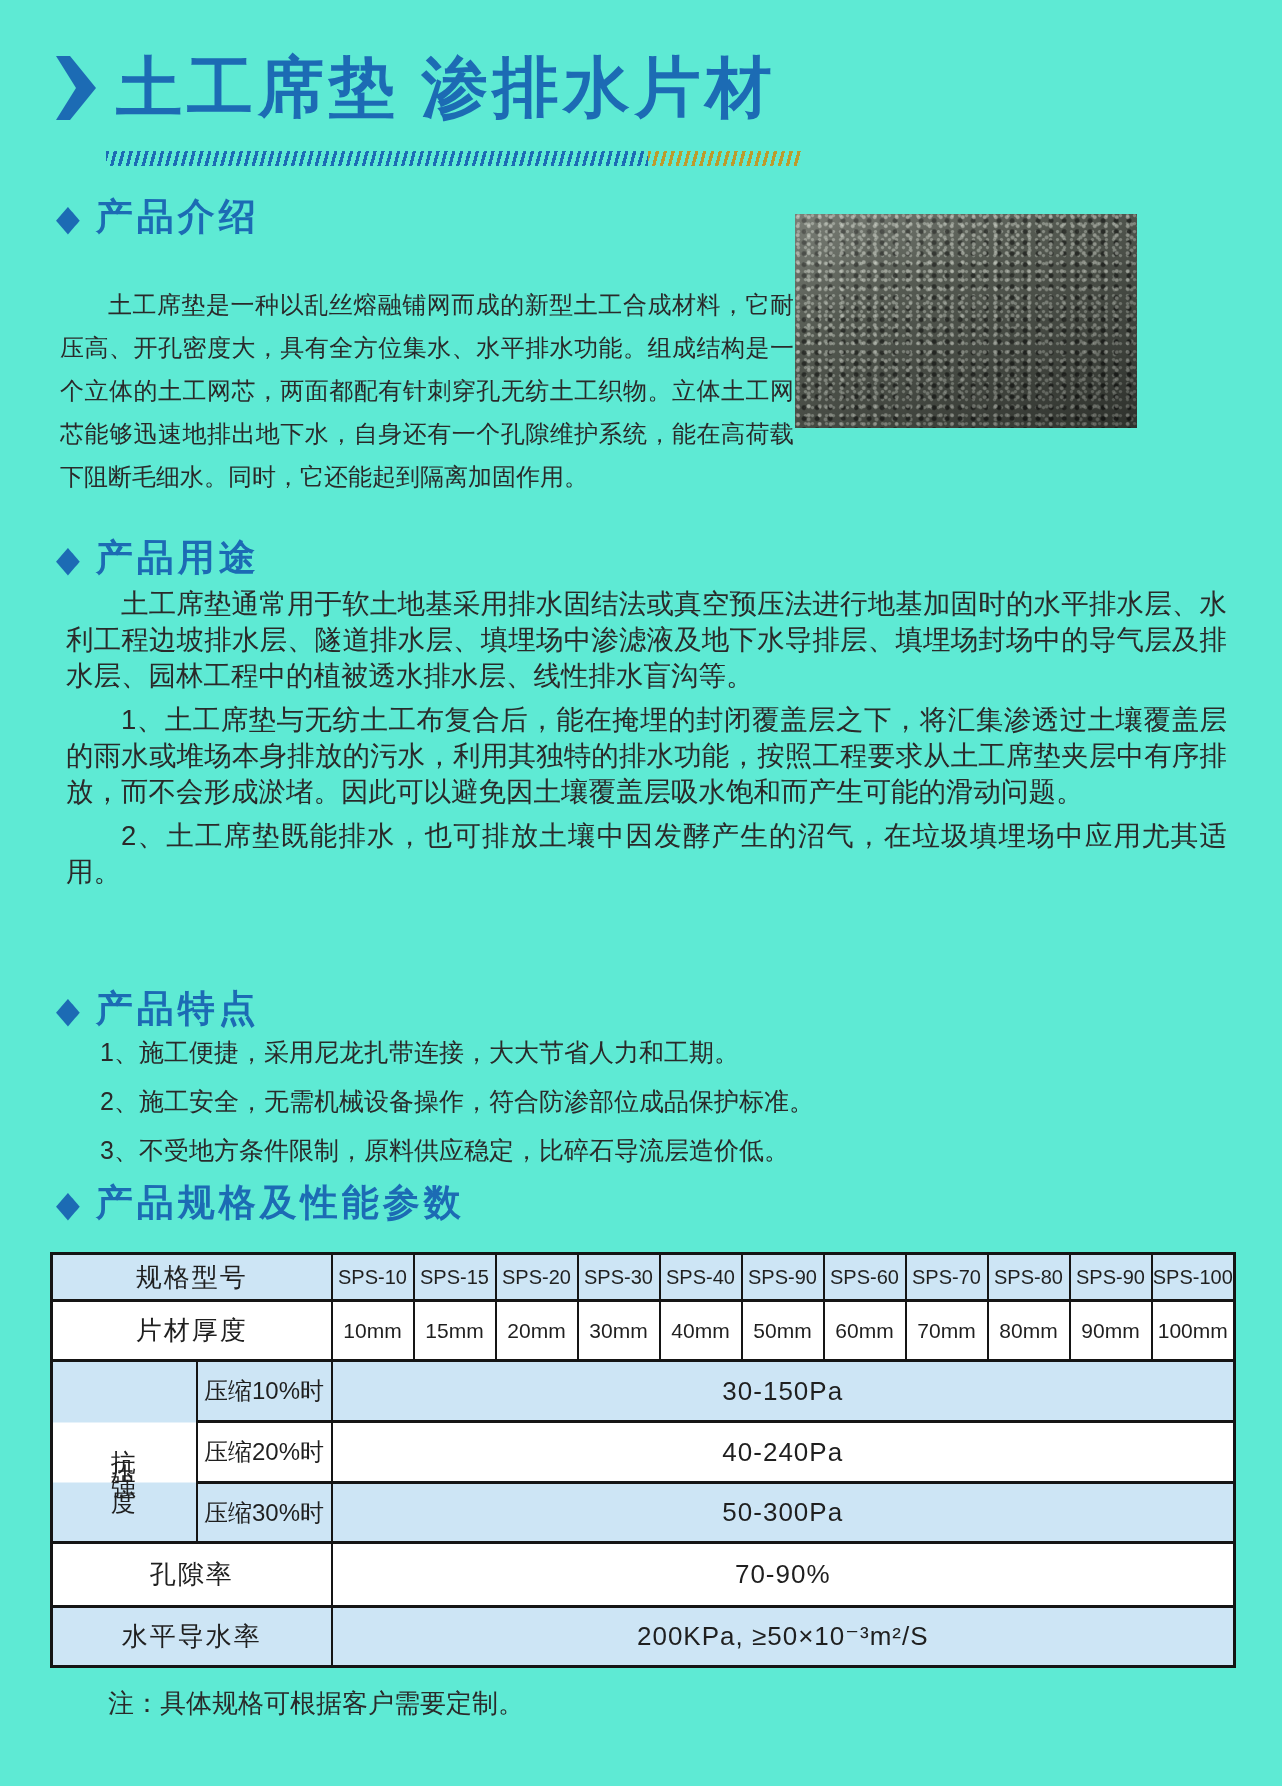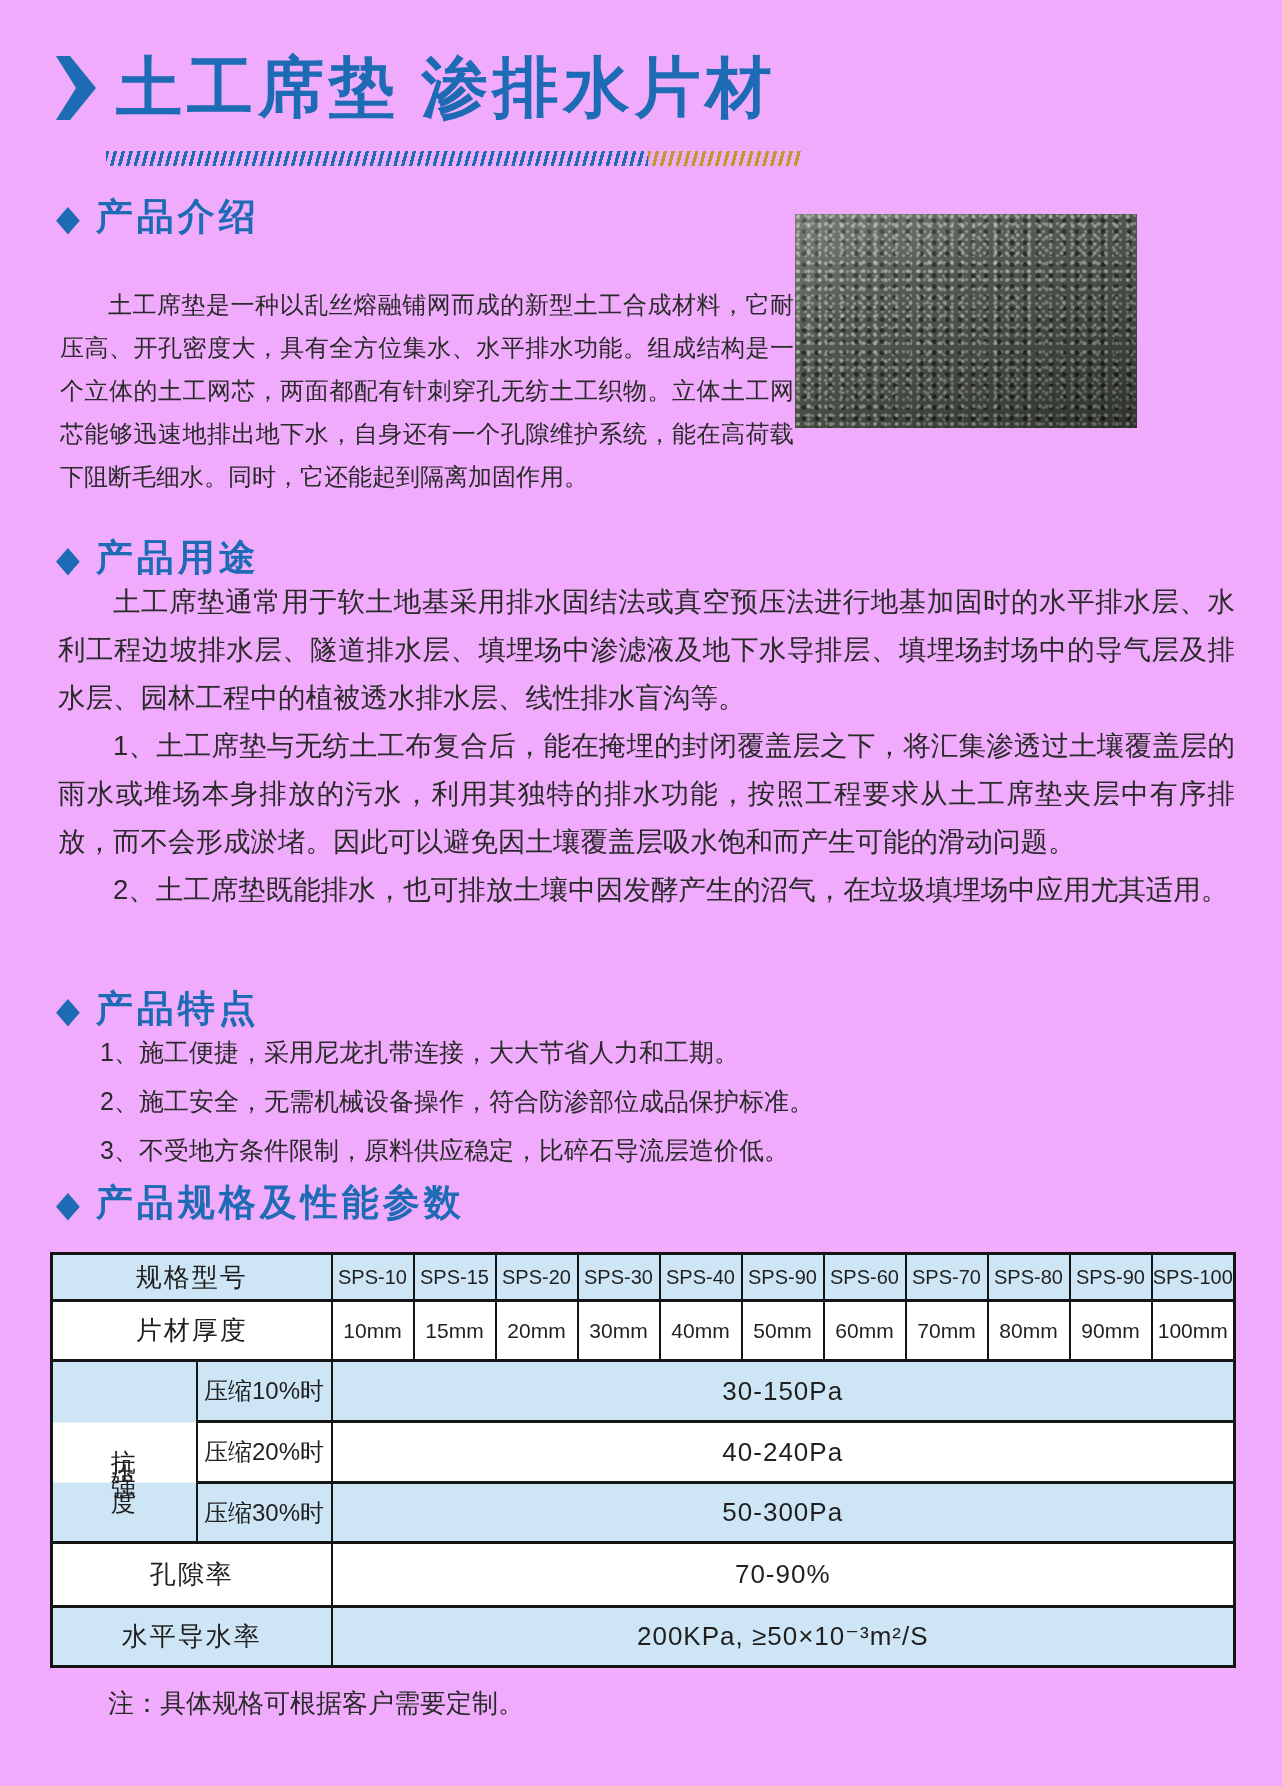--- a/index.html
+++ b/index.html
@@ -8,21 +8,21 @@
     --tblue:#cde5f5;
     --ink:#262626;
     --line:#151515;
   }
   html,body{margin:0;padding:0;background:#ffffff;}
   body{
     width:1282px;height:1786px;
     font-family:"Liberation Sans","DejaVu Sans",sans-serif;
     color:var(--ink);
   }
-  .page{position:relative;width:1282px;height:1786px;background:#f0abfc;overflow:hidden;}
+  .page{position:relative;width:1282px;height:1786px;background:#5eead4;overflow:hidden;}
 
   
   .title-block{position:absolute;left:56px;top:52px;display:flex;align-items:center;gap:20px;}
   .title-arrow{width:40px;height:64px;flex:0 0 auto;}
   .page-title{
     margin:0;
     font-family:"Liberation Serif","DejaVu Serif",serif;
     font-weight:bold;font-size:66px;line-height:1.1;
     color:var(--blue);letter-spacing:5px;white-space:nowrap;
   }
@@ -56,21 +56,21 @@
       radial-gradient(circle at 25% 35%, rgba(218,222,212,0.55) 0 1.2px, rgba(0,0,0,0) 2.6px),
       radial-gradient(circle at 70% 60%, rgba(25,27,24,0.85) 0 1.6px, rgba(0,0,0,0) 3.2px),
       radial-gradient(circle at 50% 20%, rgba(190,196,185,0.50) 0 1px, rgba(0,0,0,0) 2.2px),
       radial-gradient(circle at 80% 80%, rgba(210,215,205,0.45) 0 1.2px, rgba(0,0,0,0) 2.6px);
     background-size:100% 100%, 11px 9px, 13px 11px, 7px 8px, 17px 13px;
   }
 
   
   .usage-body{position:absolute;left:58px;top:578px;width:1177px;}
   .usage-body p{
-    margin:0;font-size:27.5px;line-height:48px;
+    margin:8px;font-size:27.5px;line-height:36px;
     text-align:justify;text-indent:2em;color:#2a2a2a;
   }
 
   
   .features-list{position:absolute;left:100px;top:1028px;width:1120px;margin:0;padding:0;list-style:none;}
   .features-list li{font-size:25px;line-height:49px;color:#2a2a2a;}
 
   
   .spec-table{
     position:absolute;left:50px;top:1252px;width:1185px;

